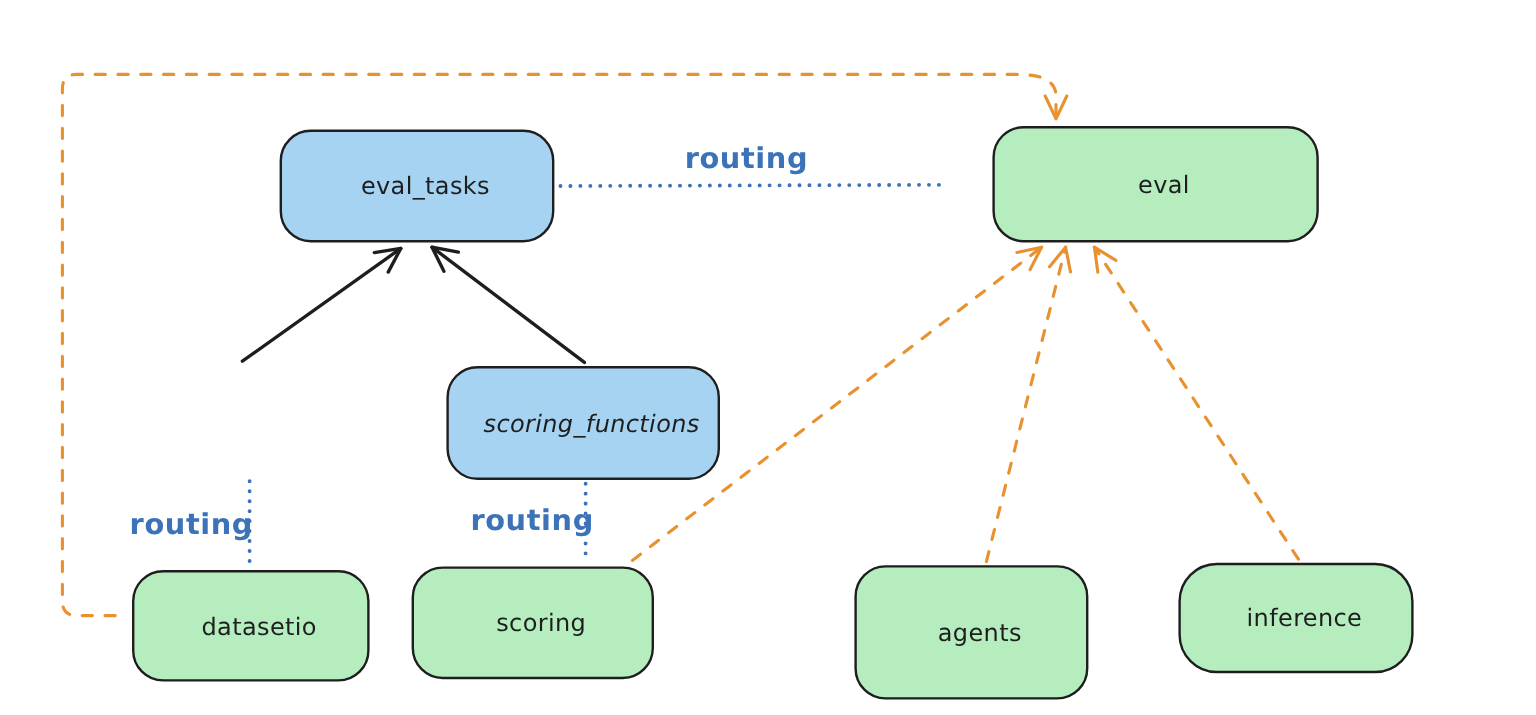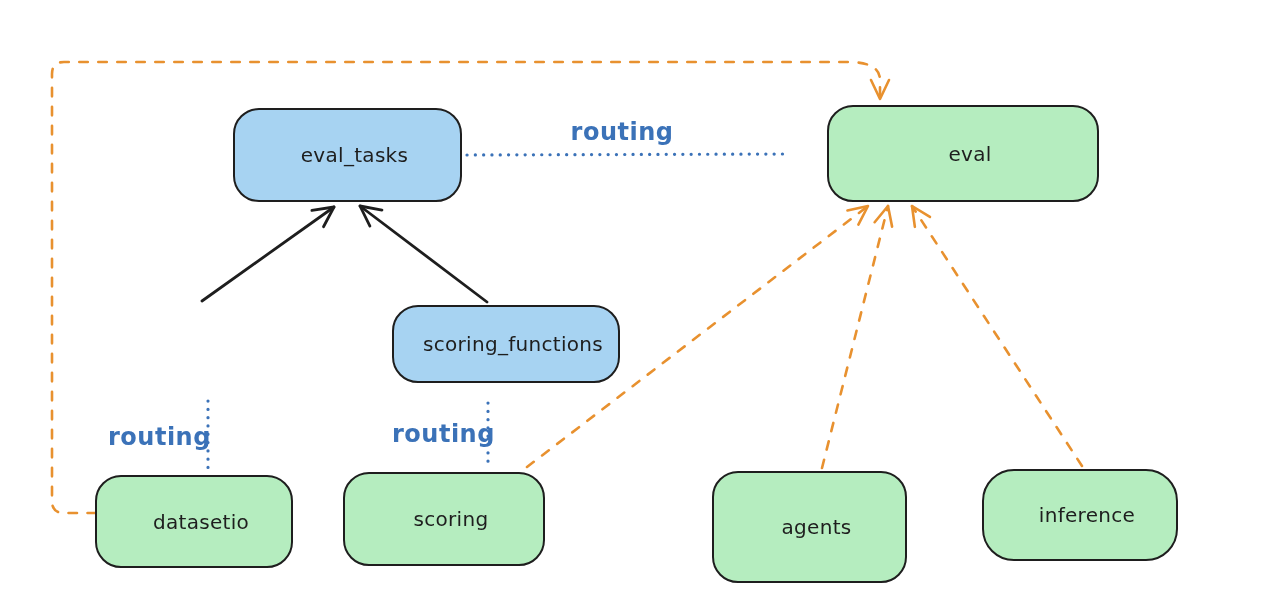--- a/index.html
+++ b/index.html
@@ -104,25 +104,25 @@
 
   <div class="node node-blue" style="left:233px; top:108px; width:229px; height:94px;">
     <span>eval_tasks</span>
   </div>
 
   <div class="node node-green" style="left:827px; top:105px; width:272px; height:97px;">
     <span>eval</span>
   </div>
 
 
-  <div class="node node-blue" style="left:392px; top:305px; width:228px; height:78px;">
+  <div class="node node-blue" style="left:372px; top:305px; width:228px; height:95px;font-style:italic;">
     <span>scoring_functions</span>
   </div>
 
-  <div class="node node-green" style="left:95px; top:475px; width:198px; height:93px;">
+  <div class="node node-green" style="left:110px; top:475px; width:198px; height:93px;">
     <span>datasetio</span>
   </div>
 
   <div class="node node-green" style="left:343px; top:472px; width:202px; height:94px;justify-content:center;">
     <span>scoring</span>
   </div>
 
   <div class="node node-green" style="left:712px; top:471px; width:195px; height:112px;">
     <span>agents</span>
   </div>

